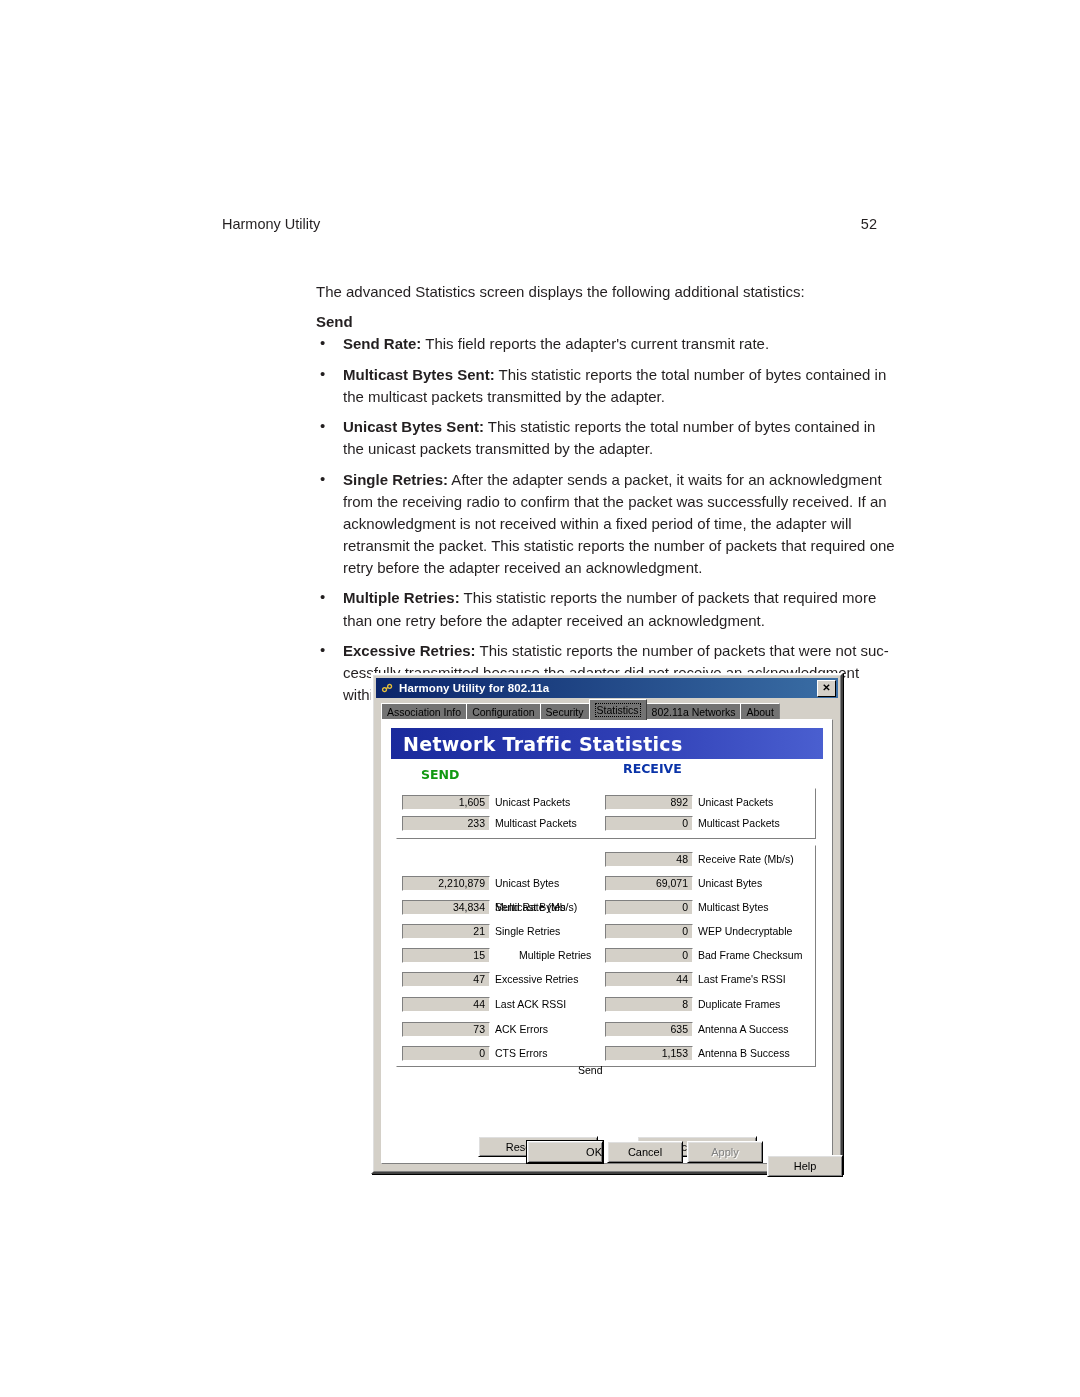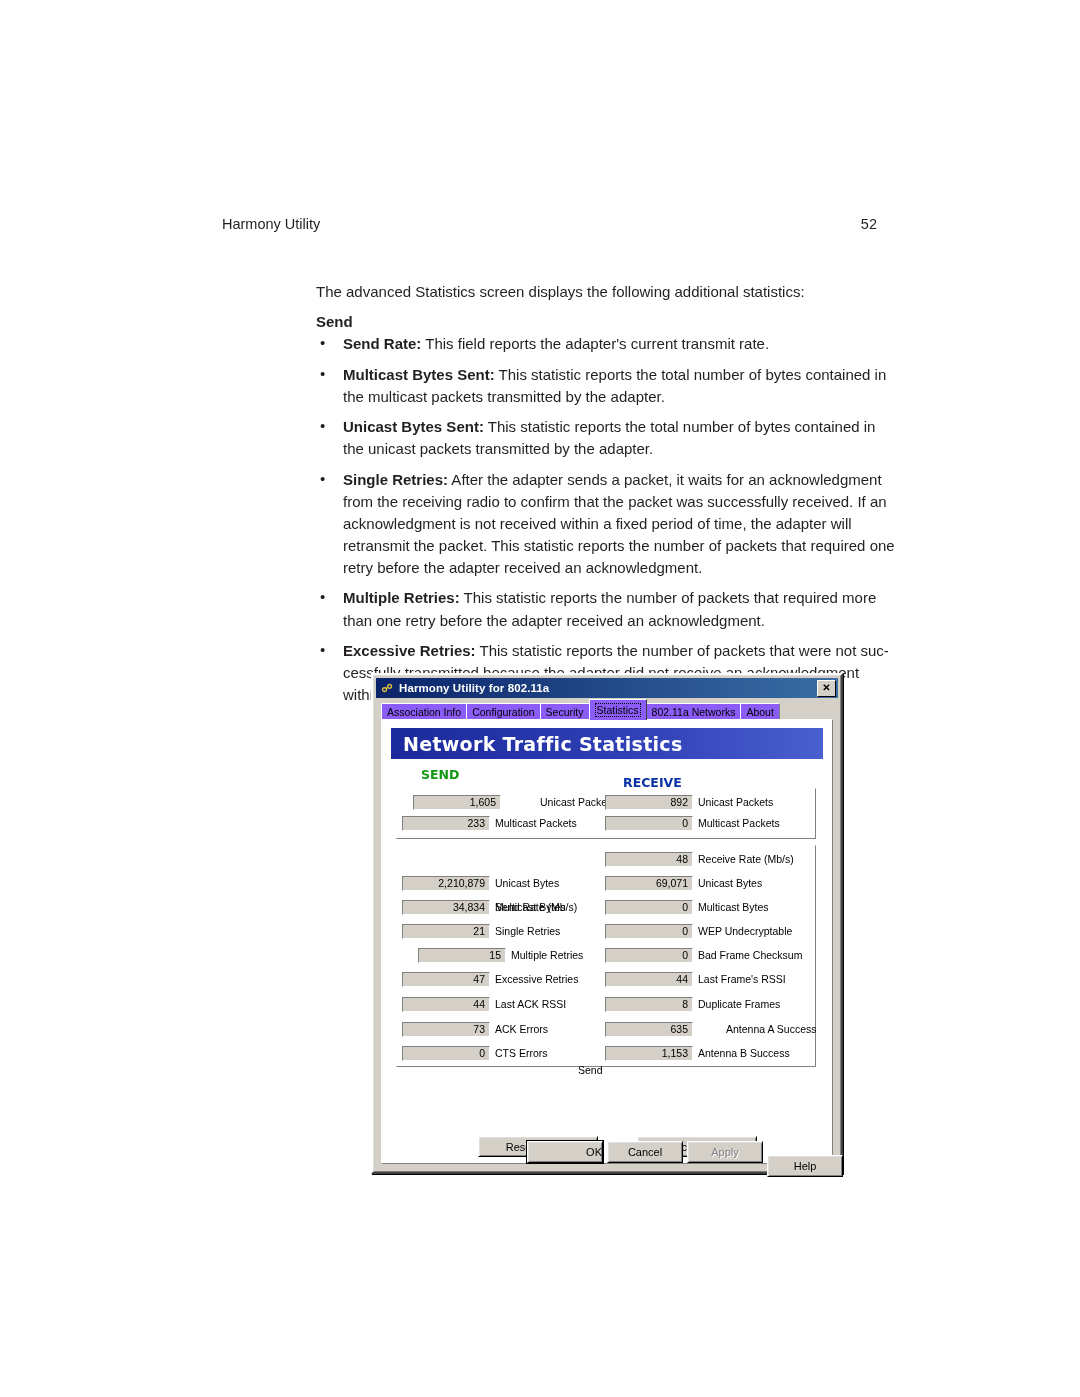--- a/index.html
+++ b/index.html
@@ -86,21 +86,21 @@
     line-height:1;
   }
 
   
   .tabstrip {
     position:absolute; left:8px; top:28px; right:8px; height:17px;
     display:flex; align-items:flex-end;
     font-size:10.5px;
   }
   .tab {
-    background:#8b5cf6;
+    background:#737373;
     border:1px solid; border-color:#ffffff #808080 #808080 #ffffff;
     border-bottom:none;
     padding:2px 5px 2px 5px;
     margin-right:-1px;
     height:13px; line-height:13px;
     white-space:nowrap;
     position:relative; top:1px;
   }
   .tab.active {
     font-weight:normal;
@@ -130,21 +130,21 @@
     color:#ffffff; font-size:19px; font-weight:bold;
     font-family:"DejaVu Sans", sans-serif;
     letter-spacing:.3px;
   }
 
   .colhead {
     position:absolute; font-weight:bold; font-size:12.5px;
     font-family:"DejaVu Sans", sans-serif;
   }
   .colhead.send { left:39px; top:47px; color:#119911; }
-  .colhead.recv { left:241px; top:55px; color:#0a33a8; }
+  .colhead.recv { left:241px; top:41px; color:#0a33a8; }
 
   
   .grp {
     position:absolute;
     border:1px solid; border-color:#808080 #ffffff #ffffff #808080;
   }
   .grp2 {
     position:absolute; inset:-1px;
     border:1px solid; border-color:#ffffff #808080 #808080 #ffffff;
     pointer-events:none;
@@ -236,21 +236,21 @@
       <div class="banner">
         <span class="btext">Network Traffic Statistics</span>
       </div>
 
       <div class="colhead send">SEND</div>
       <div class="colhead recv">RECEIVE</div>
 
       <div class="grp" id="grp-top">
         <div class="grp2"></div>
 
-        <div class="row" style="left:16px; top:4px;gap:34px;">
+        <div class="row" style="left:5px; top:4px;">
           <div class="field">1,605</div>
           <div class="fieldlabel">Unicast Packets</div>
         </div>
         <div class="row" style="left:5px; top:25px;">
           <div class="field">233</div>
           <div class="fieldlabel">Multicast Packets</div>
         </div>
 
         <div class="row" style="left:208px; top:4px;align-items:center;">
           <div class="field">892</div>
@@ -274,21 +274,21 @@
           <div class="fieldlabel">Unicast Bytes</div>
         </div>
         <div class="row" style="left:5px; top:52px;">
           <div class="field">34,834</div>
           <div class="fieldlabel">Multicast Bytes</div>
         </div>
         <div class="row" style="left:5px; top:76px;">
           <div class="field">21</div>
           <div class="fieldlabel">Single Retries</div>
         </div>
-        <div class="row" style="left:21px; top:100px;">
+        <div class="row" style="left:5px; top:100px;gap:24px;">
           <div class="field">15</div>
           <div class="fieldlabel">Multiple Retries</div>
         </div>
         <div class="row" style="left:5px; top:124px;">
           <div class="field">47</div>
           <div class="fieldlabel">Excessive Retries</div>
         </div>
         <div class="row" style="left:5px; top:149px;">
           <div class="field">44</div>
           <div class="fieldlabel">Last ACK RSSI</div>
@@ -323,21 +323,21 @@
           <div class="fieldlabel">Bad Frame Checksum</div>
         </div>
         <div class="row" style="left:208px; top:124px;">
           <div class="field">44</div>
           <div class="fieldlabel">Last Frame's RSSI</div>
         </div>
         <div class="row" style="left:208px; top:149px;">
           <div class="field">8</div>
           <div class="fieldlabel">Duplicate Frames</div>
         </div>
-        <div class="row" style="left:208px; top:174px;gap:28px;">
+        <div class="row" style="left:208px; top:174px;">
           <div class="field">635</div>
           <div class="fieldlabel">Antenna A Success</div>
         </div>
         <div class="row" style="left:208px; top:198px;">
           <div class="field">1,153</div>
           <div class="fieldlabel">Antenna B Success</div>
         </div>
       </div>
 
       <div class="sendlabel">Send</div>

